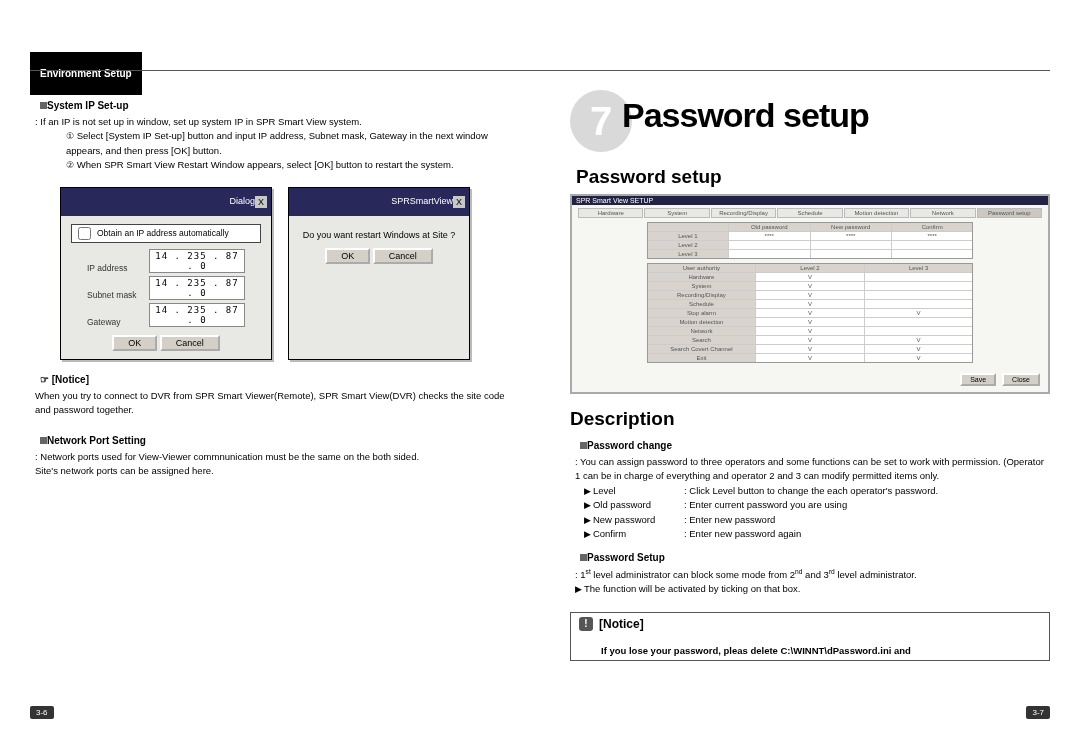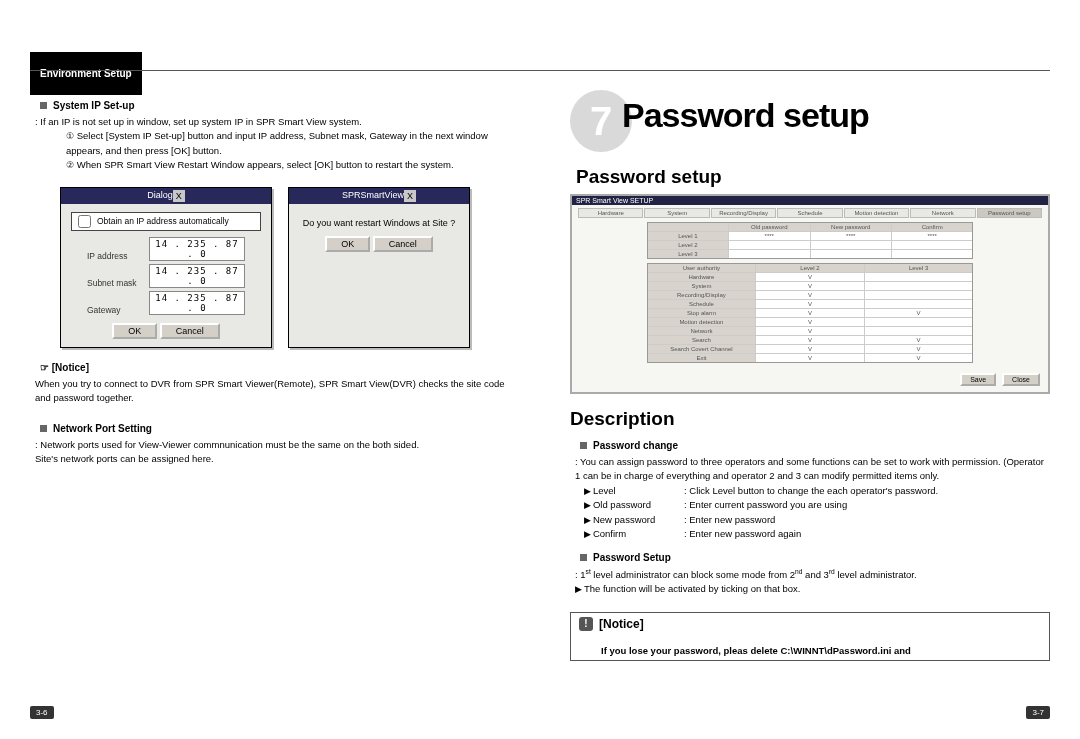--- a/index.html
+++ b/index.html
@@ -1,29 +1,29 @@
 <!DOCTYPE html>
 <html><head>
 <meta charset="utf-8">
 <style>
 body{margin:0;background:#fff;font-family:Arial,Helvetica,sans-serif;font-size:10px;color:#000}
 .doc{width:1080px;height:739px;margin:0 auto;box-sizing:border-box;padding:50px 30px 25px 30px;position:relative}
 .header-bar{position:absolute;left:30px;top:52px;background:#000;color:#fff;font-size:10px;font-weight:bold;padding:16px 10px}
 .full-rule{position:absolute;left:30px;right:30px;top:70px;height:1px;background:#555}
 .columns{display:flex;justify-content:space-between;margin-top:40px}
 .col{width:480px}
-.h-sub{font-size:10px;font-weight:bold;margin:10px 0 4px 10px;display:flex;align-items:center;gap:6px}
+.h-sub{font-size:10px;font-weight:bold;margin:10px 0 4px 10px;display:flex;align-items:center;}
 .arrow-icon{display:inline-block;width:7px;height:7px;background:#666}
 .body-text{margin-left:5px;line-height:1.5;font-size:9.5px}
 .body-text.indent{margin-left:36px}
 .num{font-family:serif;font-size:9px}
 .notice-hdr{font-size:10px;font-weight:bold;margin:14px 0 4px 10px}
 .dialog-row{display:flex;gap:16px;margin:14px 0 14px 30px}
 .dlg{border:1px solid #000;background:#e8e8e4;font-size:9px;box-shadow:2px 2px 0 #bbb}
-.dlg .titlebar{background:#28285a;color:#fff;padding:2px 4px;display:flex;justify-content:center}
+.dlg .titlebar{background:#28285a;color:#fff;padding:8px 4px;display:flex;justify-content:flex-end}
 .dlg .tx{background:#c8c8c8;padding:1px 3px;color:#000}
 .dlg-body{padding:8px 10px}
 .dlg-field{display:flex;align-items:flex-end;gap:8px;margin:3px 16px}
 .dlg-field label{width:60px;color:#333;font-size:8.5px}
 .ipbox{background:#fff;border:1px solid #888;padding:1px 2px;font-family:monospace;font-size:9px;width:100px;text-align:center;letter-spacing:1px}
 .dlg-chk{border:1px solid #444;background:#fff;padding:2px 6px;margin-bottom:6px;font-size:8.5px;display:flex;align-items:center;gap:6px}
 .dlg-chk input{margin:0}
 .btnrow{text-align:center;margin-top:8px}
 .w95btn{border:2px outset #fff;background:#d4d0c8;padding:1px 14px;font-size:9px;cursor:pointer}
 .chapter-wrap{position:relative;height:70px;margin-bottom:6px}

